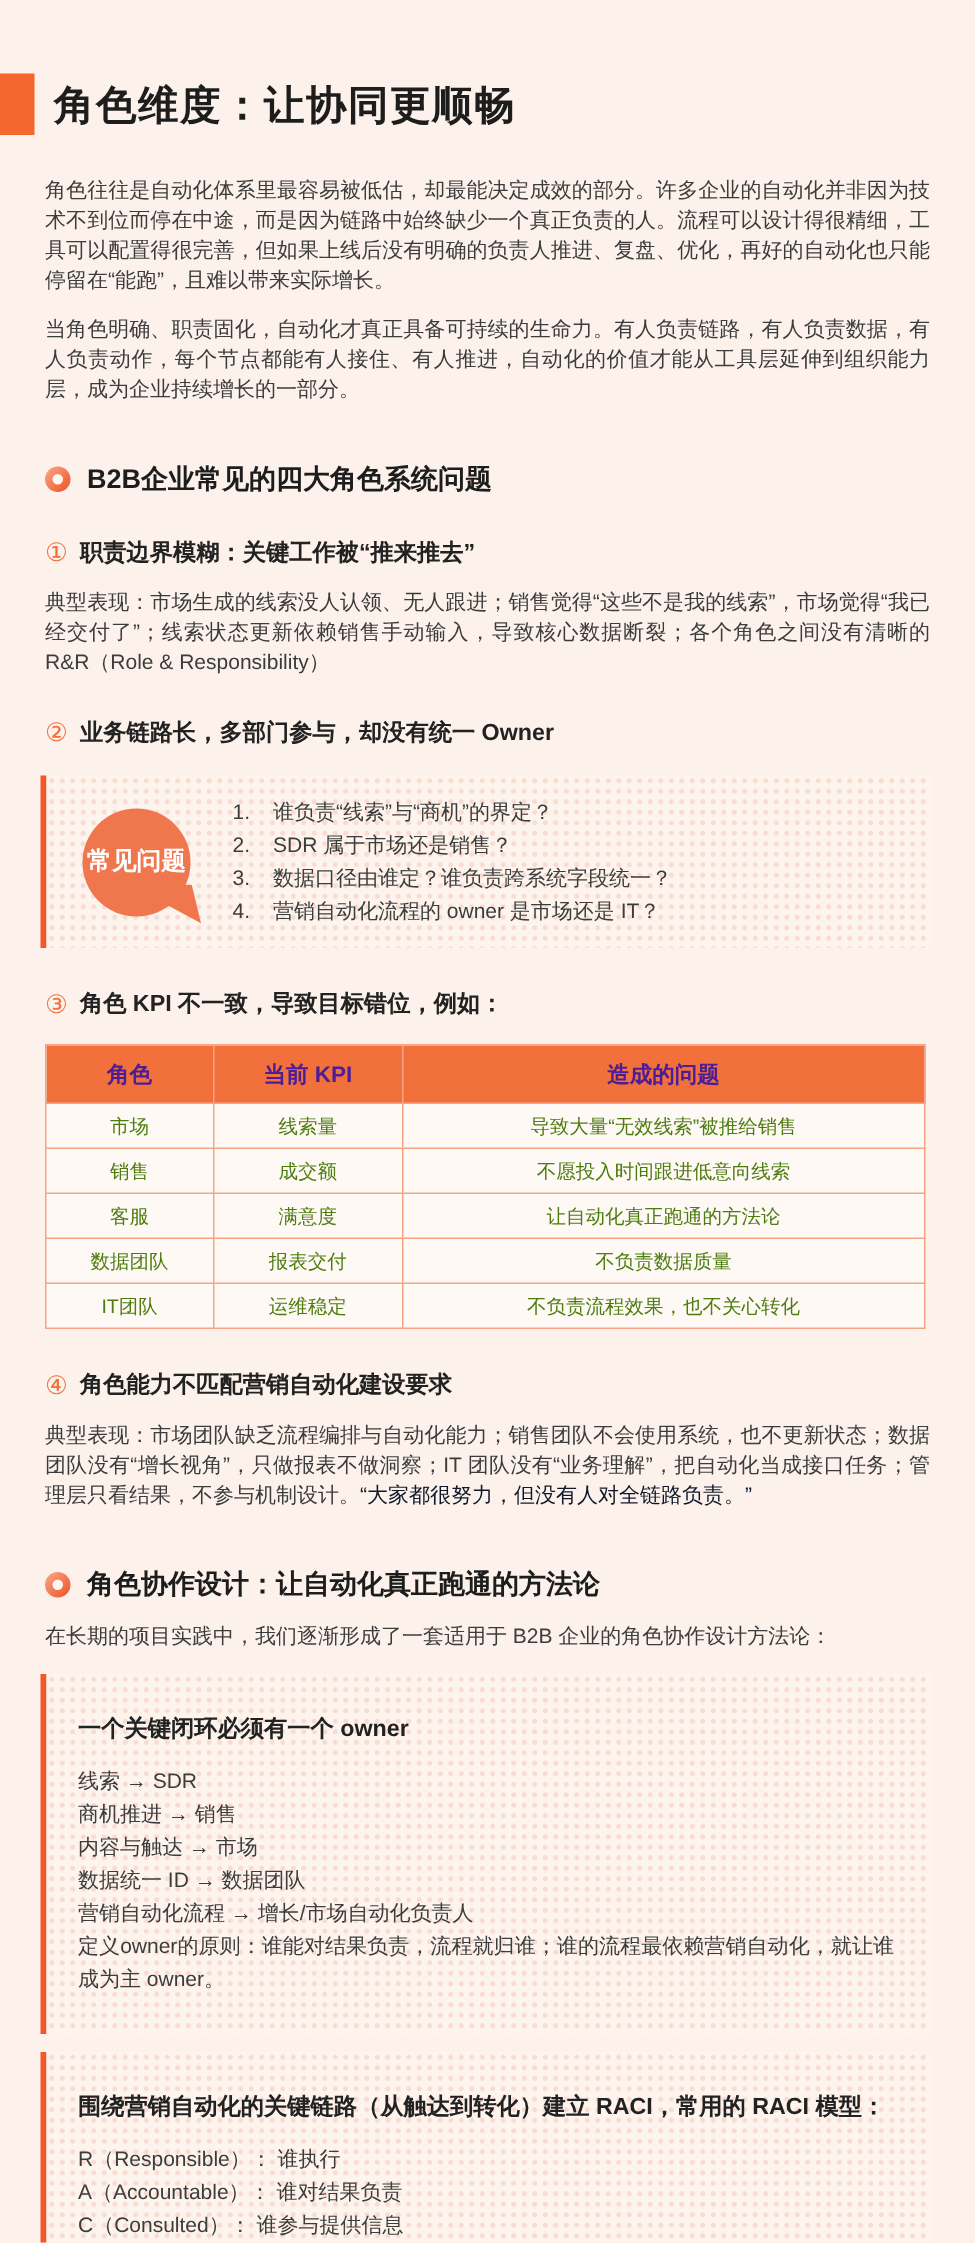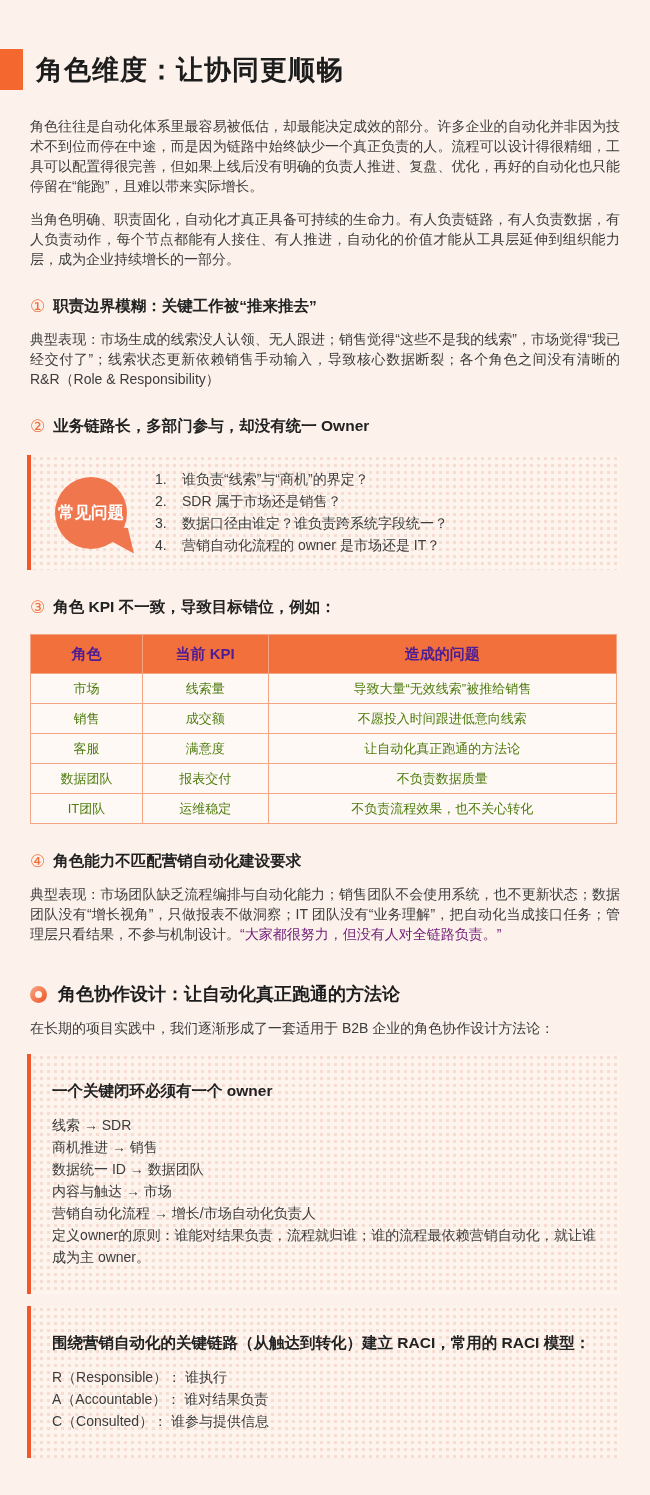--- a/index.html
+++ b/index.html
@@ -30,21 +30,21 @@
           position: relative; flex: 0 0 auto; }
   .ring::after { content: ""; position: absolute; left: 5px; top: 5px; width: 7px; height: 7px;
           border-radius: 50%; background: #FFF6EF; }
   .sec-head .sec-title { font-size: 18px; font-weight: bold; color: #1D1D1D; }
 
   
   .sub-head { display: flex; align-items: center; gap: 8px; margin-top: 27px; }
   .sub-head .num { color: #F2703C; font-size: 17px; line-height: 1; }
   .sub-head .sub-title { font-size: 15.5px; font-weight: bold; color: #222; }
   .body-p { margin-top: 12px; font-size: 14px; line-height: 20px; text-align: justify; }
-  .highlight { color: #701a75; margin-top: 40px; }
+  .highlight { color: #0f172a; margin-top: 40px; }
 
   
   .panel { display: flex; margin-left: -3px; }
   .panel-border { width: 4px; background: #F2572B; flex: 0 0 auto; }
   .panel-bg {
     flex: 1;
     background-color: #FDF4ED;
     background-image: radial-gradient(circle, #F8DCD1 1.5px, rgba(0,0,0,0) 1.6px);
     background-size: 7px 7px;
   }
@@ -85,20 +85,24 @@
   <div class="title-row">
     <span class="title-square"></span>
     <h1>角色维度：让协同更顺畅</h1>
   </div>
 
   <div class="content">
 
     <p class="para">角色往往是自动化体系里最容易被低估，却最能决定成效的部分。许多企业的自动化并非因为技术不到位而停在中途，而是因为链路中始终缺少一个真正负责的人。流程可以设计得很精细，工具可以配置得很完善，但如果上线后没有明确的负责人推进、复盘、优化，再好的自动化也只能停留在“能跑”，且难以带来实际增长。</p>
     <p class="para">当角色明确、职责固化，自动化才真正具备可持续的生命力。有人负责链路，有人负责数据，有人负责动作，每个节点都能有人接住、有人推进，自动化的价值才能从工具层延伸到组织能力层，成为企业持续增长的一部分。</p>
 
+    <div class="sec-head">
+      <span class="ring"></span>
+      <span class="sec-title">B2B企业常见的四大角色系统问题</span>
+    </div>
 
     <div class="sub-head">
       <span class="num">①</span>
       <span class="sub-title">职责边界模糊：关键工作被“推来推去”</span>
     </div>
     <p class="body-p">典型表现：市场生成的线索没人认领、无人跟进；销售觉得“这些不是我的线索”，市场觉得“我已经交付了”；线索状态更新依赖销售手动输入，导致核心数据断裂；各个角色之间没有清晰的 R&amp;R（Role &amp; Responsibility）</p>
 
     <div class="sub-head">
       <span class="num">②</span>
       <span class="sub-title">业务链路长，多部门参与，却没有统一 Owner</span>
@@ -192,22 +196,22 @@
     </div>
     <p class="body-p">在长期的项目实践中，我们逐渐形成了一套适用于 B2B 企业的角色协作设计方法论：</p>
 
     <div class="panel obox">
       <div class="panel-border"></div>
       <div class="panel-bg">
         <div class="obox-title">一个关键闭环必须有一个 owner</div>
         <div class="obox-lines">
           <div>线索 → SDR</div>
           <div>商机推进 → 销售</div>
+          <div>内容与触达 → 市场</div>
           <div>数据统一 ID → 数据团队</div>
-          <div>内容与触达 → 市场</div>
           <div>营销自动化流程 → 增长/市场自动化负责人</div>
         </div>
         <div class="obox-note">定义owner的原则：谁能对结果负责，流程就归谁；谁的流程最依赖营销自动化，就让谁成为主 owner。</div>
       </div>
     </div>
 
     <div class="panel obox">
       <div class="panel-border"></div>
       <div class="panel-bg">
         <div class="obox-title">围绕营销自动化的关键链路（从触达到转化）建立 RACI，常用的 RACI 模型：</div>

